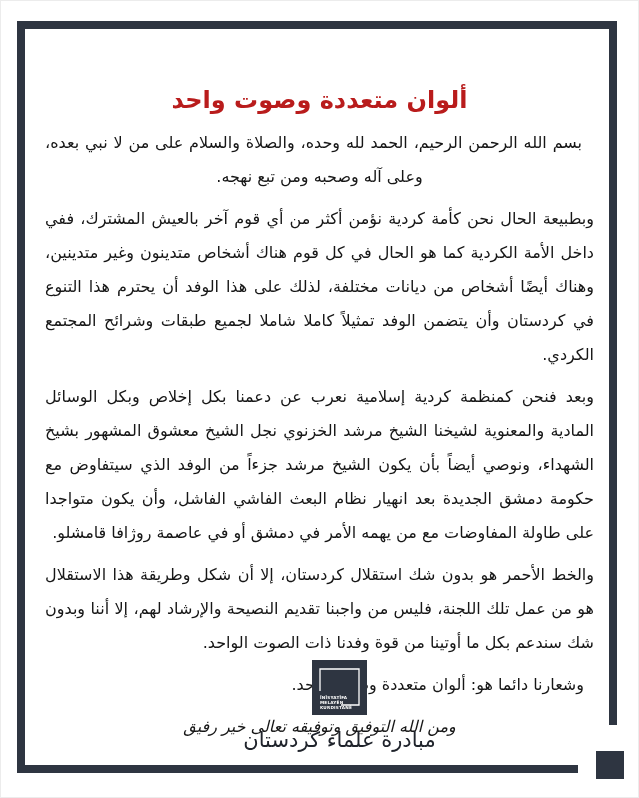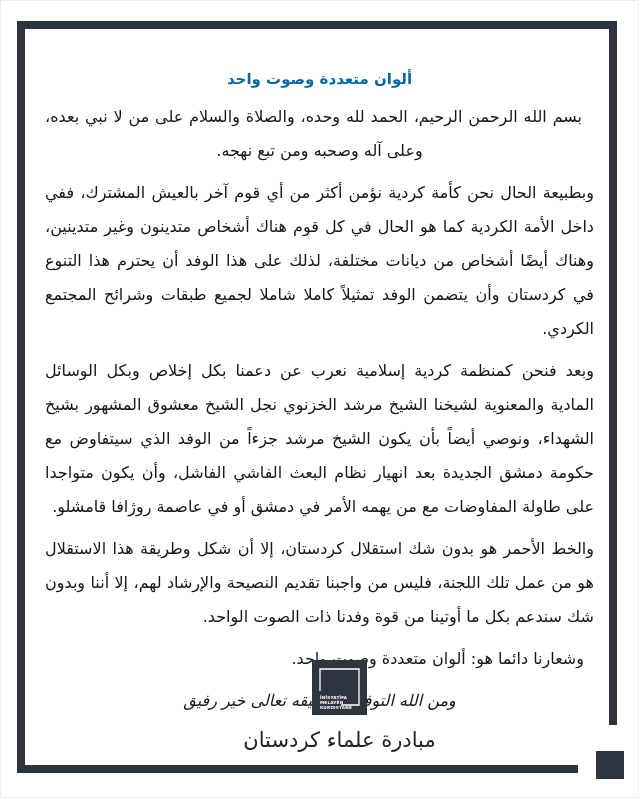--- a/index.html
+++ b/index.html
@@ -20,25 +20,25 @@
   .frame-bottom { left: 17px; top: 765px; width: 561px; height: 8px; }
   .frame-corner { left: 596px; top: 751px; width: 28px; height: 28px; }
 
   .content {
     position: absolute;
     left: 37px; right: 37px; top: 70px;
     direction: rtl;
     color: #161616;
   }
   .title {
-    margin: 0 0 12px 0;
+    margin: 16px 0 12px 0;
     text-align: center;
-    font-size: 15px;
+    font-size: 24px;
     font-weight: bold;
-    color: #0369a1;
+    color: #b91c1c;
   }
   .para {
     margin: 8px;
     font-size: 16px;
     line-height: 34px;
     text-align: justify;
     text-align-last: right;
   }
   .para.basmala { text-align-last: center; text-indent: 12px; }
   .para.slogan  { text-align: right; text-align-last: right; text-indent: 10px; }

